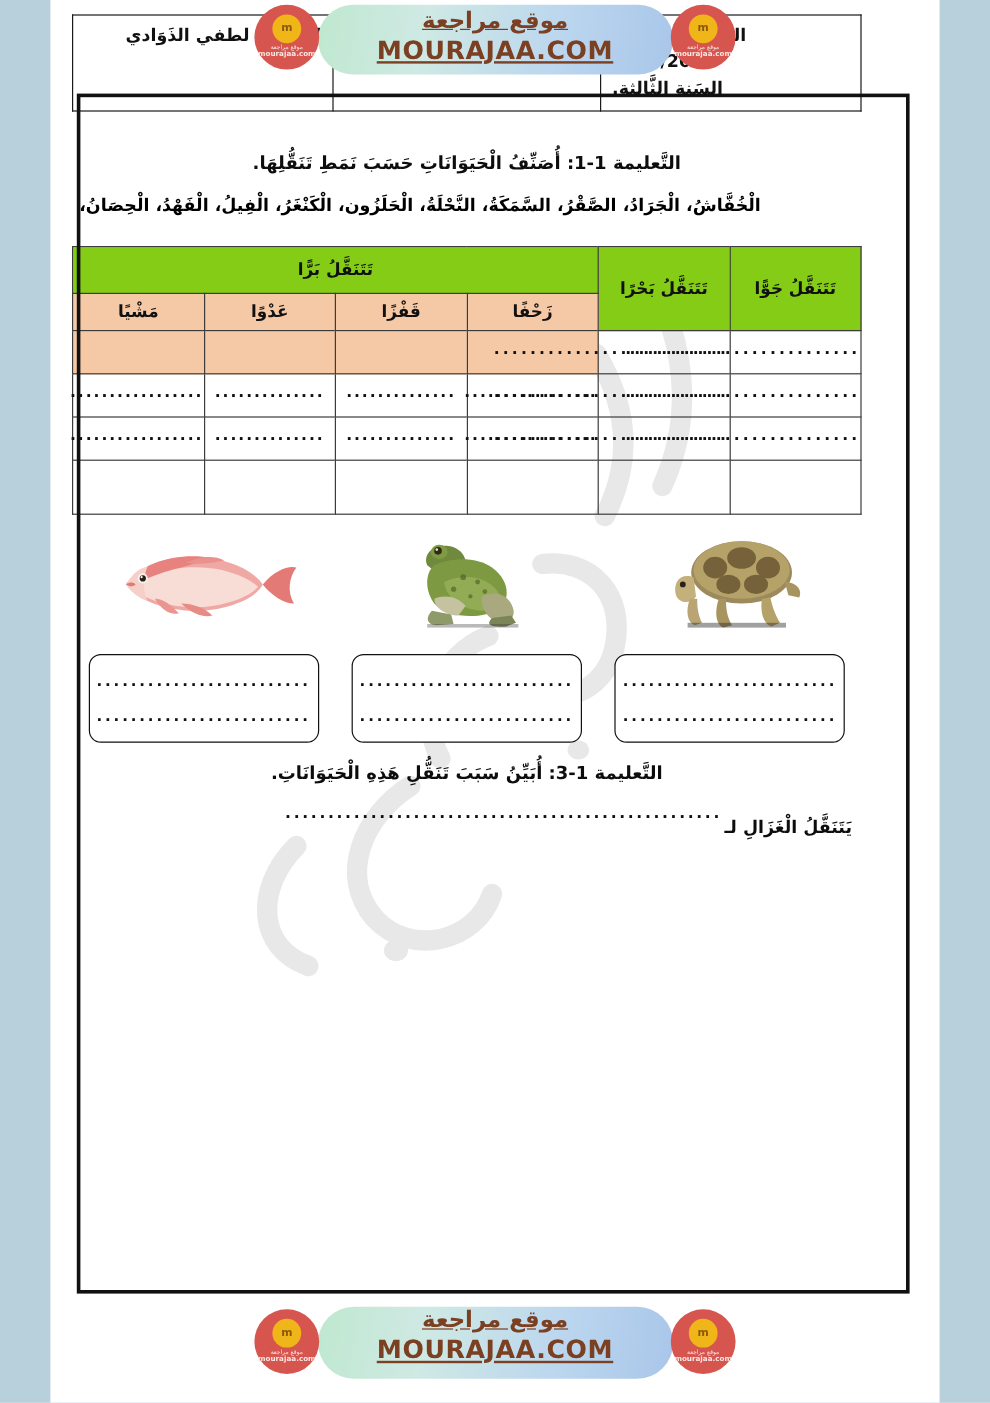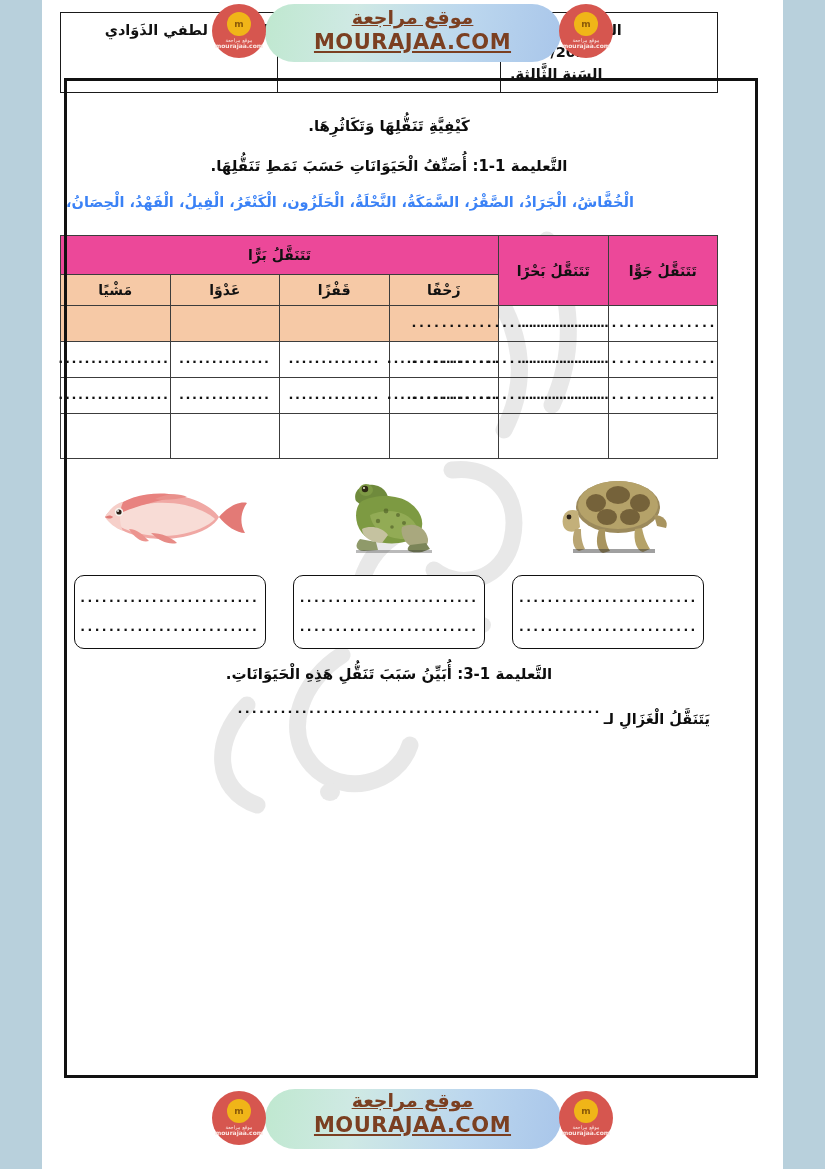--- a/index.html
+++ b/index.html
@@ -198,21 +198,21 @@
     line-height: 1.8;
     margin: 0;
     padding: 0 6px;
     text-align: center;
     position: relative;
     z-index: 10;
   }
   .animal-list {
     font-size: 14.5px;
     font-weight: bold;
-    color: #3b82f6;
+    color: #000000;
     line-height: 2.0;
     margin: 0;
     padding: 0 6px;
     text-align: justify;
     text-align-last: left;
     position: relative;
     z-index: 10;
   }
 
   
@@ -228,21 +228,21 @@
   table.classify th,
   table.classify td {
     border: 1.4px solid #3c3c3c;
     font-size: 14px;
     font-weight: bold;
     color: #111;
     text-align: center;
     padding: 0;
   }
   th.hdr-green {
-    background: #ec4899;
+    background: #84cc16;
     height: 38px;
     vertical-align: middle;
   }
   th.hdr-peach {
     background: #f6c9a6;
     height: 30px;
     vertical-align: middle;
     font-size: 13.5px;
   }
   table.classify td.cell {
@@ -355,21 +355,20 @@
           <span class="info-line">تقييم نهاية الفترة الأولى</span>
           <span class="info-line">- الإيقاظ العلمي-</span>
         </td>
         <td class="info-teacher">المربِّي: لطفي الذَوَادي</td>
       </tr>
     </tbody>
       </table>
 
     <div class="spacer-18"></div>
 
-    <p class="para center-last">كَيْفِيَّةِ تَنَقُّلِهَا وَتَكَاثُرِهَا.</p>
 
     <div class="spacer-12"></div>
 
     <p class="instr">التَّعليمة 1-1: أُصَنِّفُ الْحَيَوَانَاتِ حَسَبَ نَمَطِ تَنَقُّلِهَا.</p>
 
     <div class="spacer-8"></div>
 
     <p class="animal-list">الْخُفَّاشُ، الْجَرَادُ، الصَّقْرُ، السَّمَكَةُ، النَّحْلَةُ، الْحَلَزُون، الْكَنْغَرُ، الْفِيلُ، الْفَهْدُ، الْحِصَانُ،</p>
 
     <div class="spacer-18"></div>

